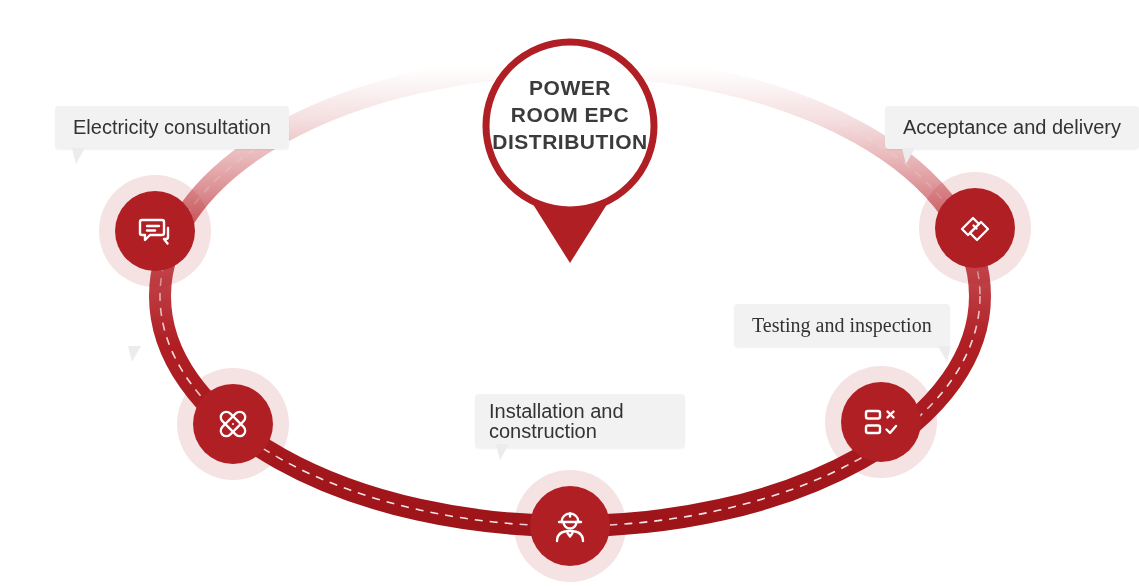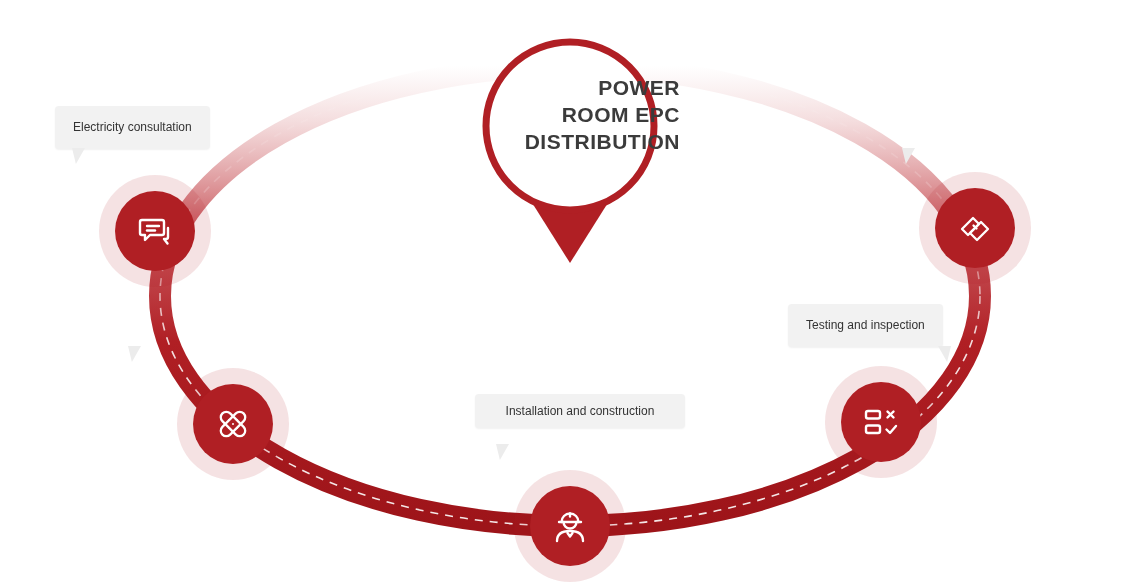--- a/index.html
+++ b/index.html
@@ -12,21 +12,21 @@
     background:#ffffff;
     overflow:hidden;
   }
 
   .ring-svg { position:absolute; left:0; top:0; }
 
   
   .pin-text {
     position:absolute;
     left:460px; top:74px; width:220px;
-    text-align:right;
+    text-align:center;
     font-size:21px; font-weight:700;
     color:#3b3b3b; letter-spacing:0.5px;
     line-height:27px;
   }
 
   
   .halo {
     position:absolute;
     width:112px; height:112px;
     border-radius:50%;
@@ -39,31 +39,30 @@
     background:#b01f24;
     display:flex; align-items:center; justify-content:center;
   }
   .node svg { display:block; }
 
   
   .label {
     position:absolute;
     background:#f2f2f2;
     color:#333333;
-    font-size:12px;
+    font-size:20px;
     line-height:19px;
     padding:12px 18px;
     border-radius:4px;
     white-space:nowrap;
     box-shadow:0 1px 2px rgba(0,0,0,0.06);
   }
   .label.multiline {
     white-space:normal;
     width:210px;
-    text-align:center;
     padding:7px 14px;
     line-height:20px;
   }
   .tail {
     position:absolute;
     width:13px; height:16px;
     background:#ececec;
   }
   .tail-left  { clip-path:polygon(0 0, 100% 0, 30% 100%); }
   .tail-right { clip-path:polygon(0 0, 100% 0, 70% 100%); }
@@ -161,28 +160,29 @@
     <span>
       <svg width="44" height="44" viewBox="0 0 44 44" fill="none" stroke="#ffffff" stroke-width="2.4" stroke-linecap="round" stroke-linejoin="round">
         <rect x="7" y="11" width="14" height="7.5" rx="2"></rect>
         <rect x="7" y="25.5" width="14" height="7.5" rx="2"></rect>
         <path d="M28.5 11.5 l6 6"></path>
         <path d="M34.5 11.5 l-6 6"></path>
         <path d="M27.5 29.5 l3.5 3.5 6 -7"></path>
       </svg>
     </span>
   </div>
-  <div class="label" style="left:788px; top:304px;">Testing and inspection</div>
+  <div class="label" style="left:734px; top:304px;font-family:Liberation Serif, serif;">Testing and inspection</div>
   <div class="tail tail-right" style="left:938px; top:346px;"></div>
 
   <div class="halo" style="left:919px; top:172px;"></div>
   <div class="node" style="left:935px; top:188px;">
     <span>
       <svg width="44" height="44" viewBox="0 0 44 44" fill="none" stroke="#ffffff" stroke-width="2.3" stroke-linecap="round" stroke-linejoin="round">
         <path d="M9 23 L20 12 L26 18 L15 29 Z"></path>
         <path d="M17 27 L28 16 L35 23 L24 34 Z"></path>
         <path d="M20.5 19.5 l3 3"></path>
       </svg>
     </span>
   </div>
+  <div class="label" style="left:885px; top:106px;">Acceptance and delivery</div>
   <div class="tail tail-left" style="left:902px; top:148px;"></div>
 
 </div>
 
 </body></html>

